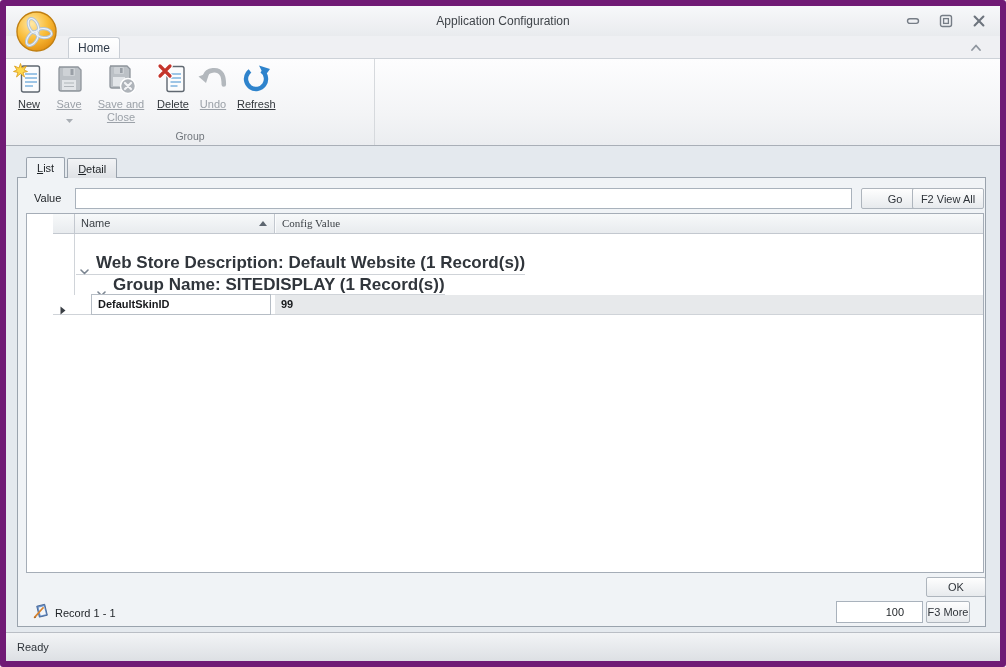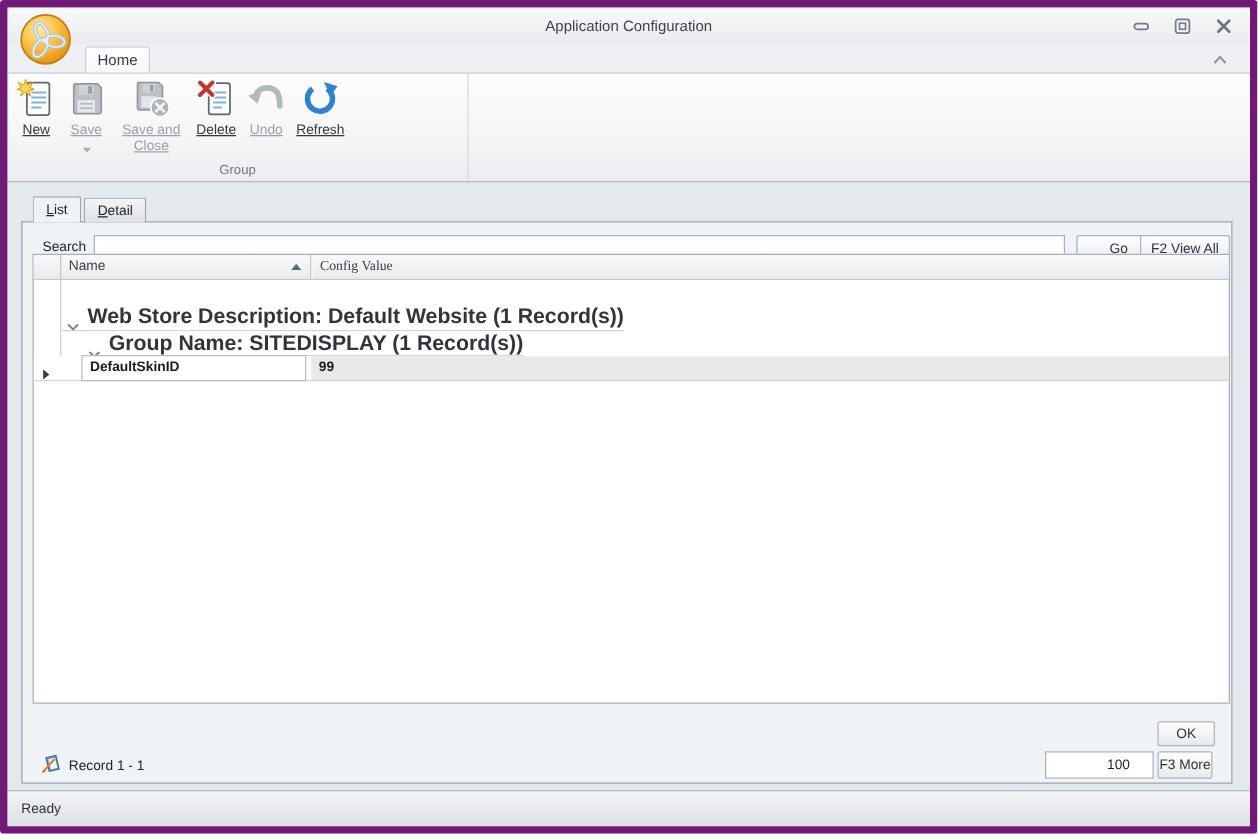--- a/index.html
+++ b/index.html
@@ -113,22 +113,22 @@
     border:1px solid #aeb5bd; border-radius:2px;
     background:linear-gradient(#fefefe,#e7eaed);
     font-family:inherit; font-size:11px; color:#2f343a;
     text-align:center; padding:0;
   }
   .go-btn{ position:absolute; left:843px; top:10px; width:68px; height:21px; }
   .viewall-btn{ position:absolute; left:894px; top:10px; width:72px; height:21px; }
 
   
   .grid{
-    position:absolute; left:8px; top:25px; width:958px; height:360px;
-    background:#fff; border:1px solid #a5adb7;
+    position:absolute; left:8px; top:35px; width:958px; height:360px;
+    background:#fff; border:1px solid #a5adb7;padding-left:26px;
   }
   .grid-header{
     height:20px; display:flex;
     background:linear-gradient(#f7f9fa,#e8ebee);
     border-bottom:1px solid #c3c8cf;
     font-size:11px; color:#3c4146;
   }
   .col-ind{ width:22px; border-right:1px solid #c3c8cf; }
   .col-name{
     width:200px; border-right:1px solid #c3c8cf;
@@ -162,21 +162,21 @@
     background:#fff; border:1px solid #b6bdc5;
     line-height:19px; padding-left:6px; font-size:11px; color:#17191c;
   }
   .cell-value{
     position:absolute; left:222px; right:0; top:0; height:19px;
     background:#e7e9eb; line-height:19px; padding-left:6px;
     font-size:11px; color:#17191c;
   }
 
   
-  .ok-btn{ position:absolute; left:908px; top:399px; width:46px; height:20px; }
+  .ok-btn{ position:absolute; left:908px; top:399px; width:60px; height:20px; }
   .footer-icon{ position:absolute; left:15px; top:425px; width:17px; height:17px; }
   .record-label{ position:absolute; left:37px; top:429px; font-size:11px; color:#1d2125; }
   .pagesize-input{
     position:absolute; left:818px; top:423px; width:87px; height:22px;
     border:1px solid #a9b2bc; background:#fff;
     font-family:inherit; font-size:11px; text-align:right; padding:0 18px; color:#1d2125;
   }
   .more-btn{ position:absolute; left:908px; top:423px; width:44px; height:22px; }
 
   
@@ -350,21 +350,21 @@
           <span>ist</span>
       </button>
       <button class="ptab inactive">
         <span class="hk">D</span>
           <span>etail</span>
       </button>
     </div>
 
     <div class="panel">
 
-      <div class="search-label">Search</div>
+      <div class="search-label">Value</div>
       <input class="search-input" type="text" value="" style="">
       <button class="btn go-btn">Go</button>
       <button class="btn viewall-btn">F2 View All</button>
 
       <div class="grid">
         <div class="grid-header">
           <div class="col-ind"></div>
           <div class="col-name">
             <span>Name</span>
             <span class="sort-asc"></span>

